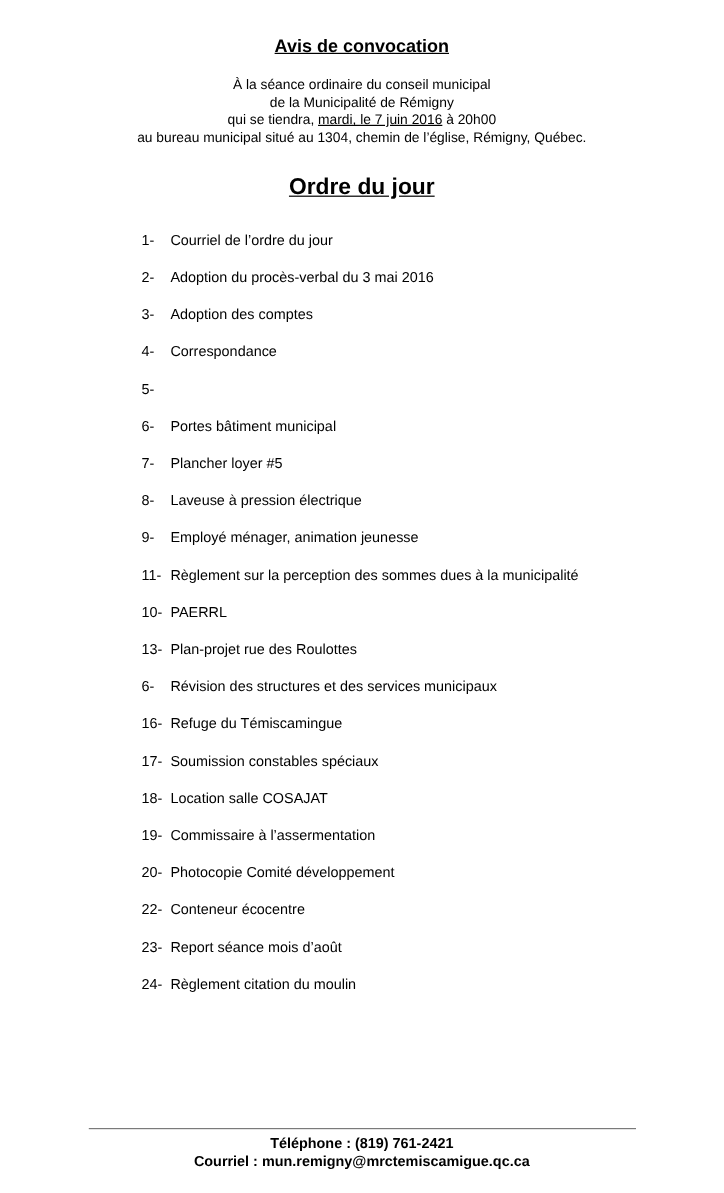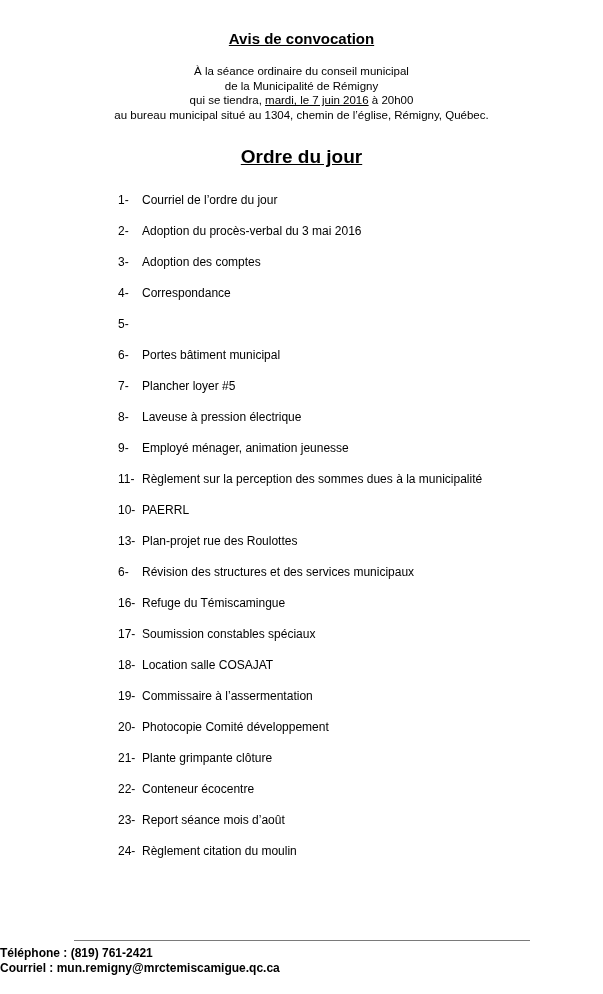--- a/index.html
+++ b/index.html
@@ -47,21 +47,21 @@
     line-height: 14px;
     margin-bottom: 17px;
   }
   .item-num { flex: 0 0 24px; }
   .item-text { white-space: pre-line; }
   .footer {
     position: absolute;
     left: 0;
     right: 0;
     bottom: 18px;
-    text-align: left;
+    text-align: center;
   }
   .footer-divider {
     width: 456px;
     margin: 0 auto 5px auto;
     border-top: 1px solid #7a7a7a;
     height: 0;
   }
   .footer-line {
     font-size: 12px;
     font-weight: bold;
@@ -169,24 +169,20 @@
   <div class="agenda-item">
     <span class="item-num">19-</span>
     <span class="item-text">Commissaire à l’assermentation</span>
   </div>
 
   <div class="agenda-item">
     <span class="item-num">20-</span>
     <span class="item-text">Photocopie Comité développement</span>
   </div>
 
-  <div class="agenda-item">
-    <span class="item-num">21-</span>
-    <span class="item-text">Plante grimpante clôture</span>
-  </div>
 
   <div class="agenda-item">
     <span class="item-num">22-</span>
     <span class="item-text">Conteneur écocentre</span>
   </div>
 
   <div class="agenda-item">
     <span class="item-num">23-</span>
     <span class="item-text">Report séance mois d’août</span>
   </div>

